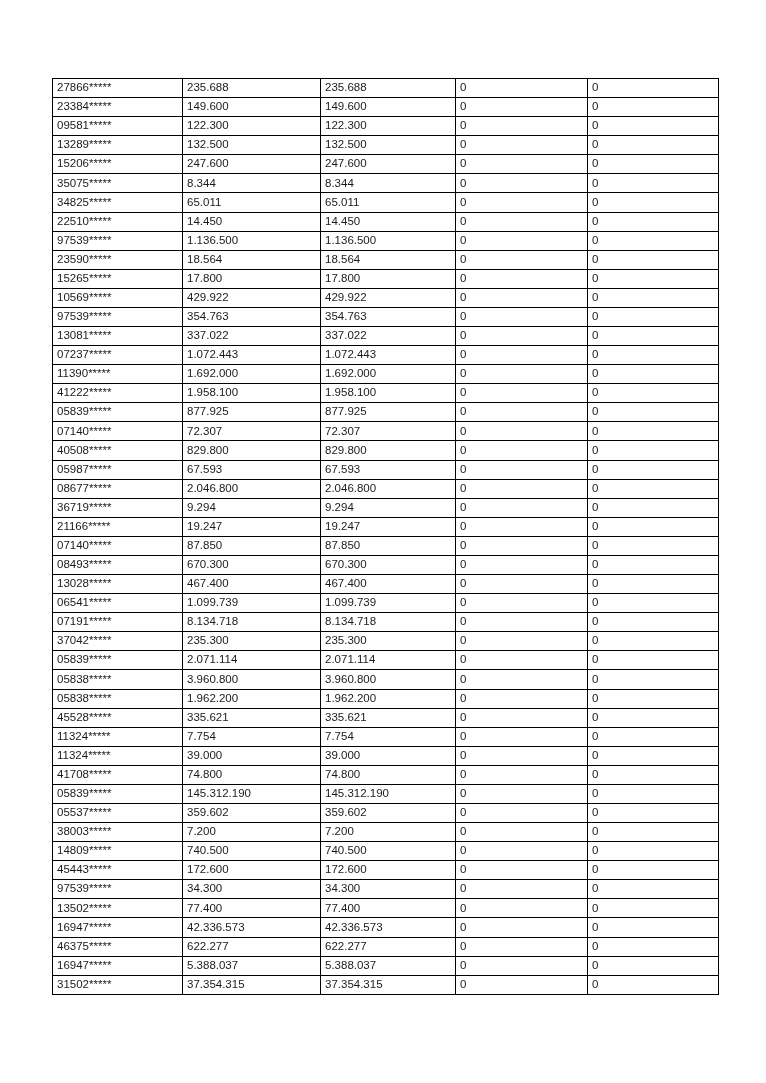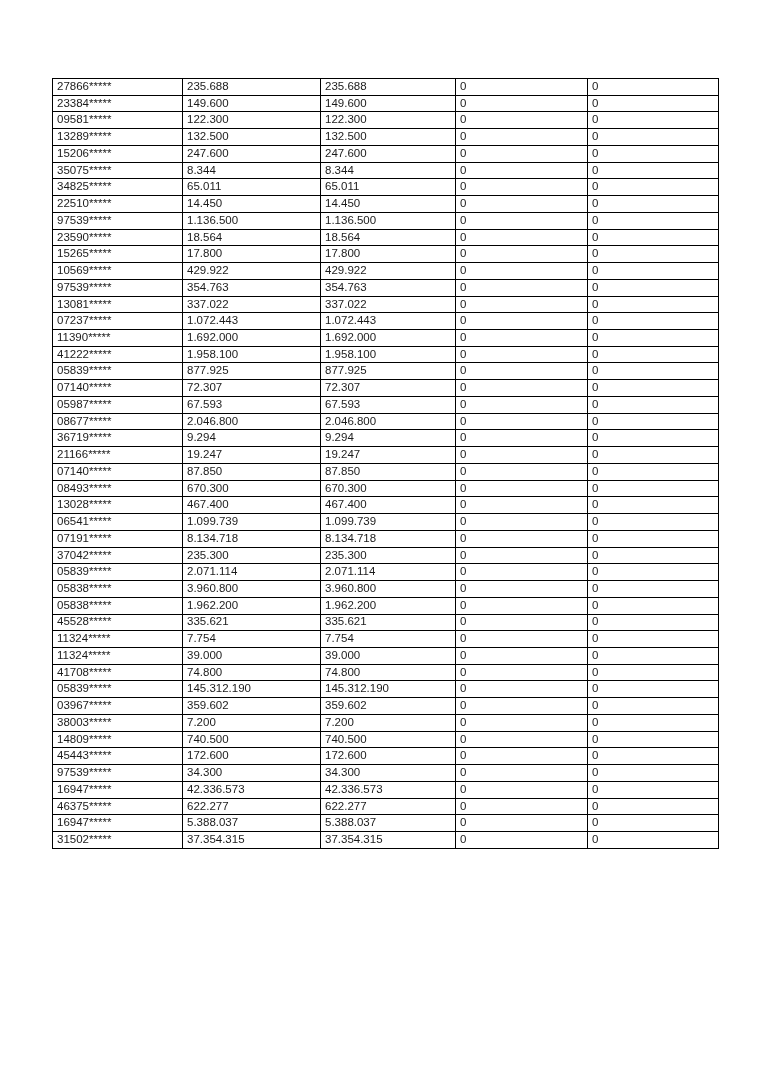--- a/index.html
+++ b/index.html
@@ -19,21 +19,21 @@
     left: 0; top: 0;
     width: 766px;
     height: 1083px;
     background: #ffffff;
   }
   table.data-table {
     position: absolute;
     left: 52px;
     top: 78px;
     width: 666px;
-    height: 771px;
+    height: 917px;
     border-collapse: collapse;
     table-layout: fixed;
   }
   table.data-table td {
     border: 1px solid #000000;
     padding: 0 4px;
     font-size: 11.5px;
     line-height: 1.2;
     white-space: nowrap;
     overflow: hidden;
@@ -182,20 +182,27 @@
           <td>0</td>
         </tr>
         <tr>
           <td>07140*****</td>
           <td>72.307</td>
           <td>72.307</td>
           <td>0</td>
           <td>0</td>
         </tr>
         <tr>
+          <td>40508*****</td>
+          <td>829.800</td>
+          <td>829.800</td>
+          <td>0</td>
+          <td>0</td>
+        </tr>
+        <tr>
           <td>05987*****</td>
           <td>67.593</td>
           <td>67.593</td>
           <td>0</td>
           <td>0</td>
         </tr>
         <tr>
           <td>08677*****</td>
           <td>2.046.800</td>
           <td>2.046.800</td>
@@ -308,21 +315,21 @@
           <td>0</td>
         </tr>
         <tr>
           <td>05839*****</td>
           <td>145.312.190</td>
           <td>145.312.190</td>
           <td>0</td>
           <td>0</td>
         </tr>
         <tr>
-          <td>03967*****</td>
+          <td>05537*****</td>
           <td>359.602</td>
           <td>359.602</td>
           <td>0</td>
           <td>0</td>
         </tr>
         <tr>
           <td>38003*****</td>
           <td>7.200</td>
           <td>7.200</td>
           <td>0</td>
@@ -339,20 +346,27 @@
           <td>45443*****</td>
           <td>172.600</td>
           <td>172.600</td>
           <td>0</td>
           <td>0</td>
         </tr>
         <tr>
           <td>97539*****</td>
           <td>34.300</td>
           <td>34.300</td>
+          <td>0</td>
+          <td>0</td>
+        </tr>
+        <tr>
+          <td>13502*****</td>
+          <td>77.400</td>
+          <td>77.400</td>
           <td>0</td>
           <td>0</td>
         </tr>
         <tr>
           <td>16947*****</td>
           <td>42.336.573</td>
           <td>42.336.573</td>
           <td>0</td>
           <td>0</td>
         </tr>

